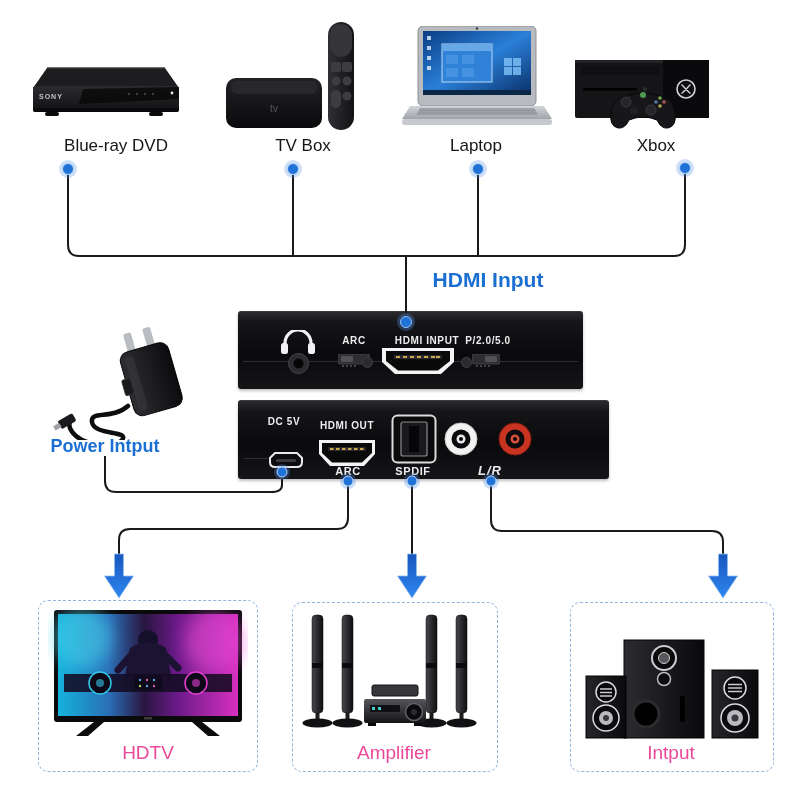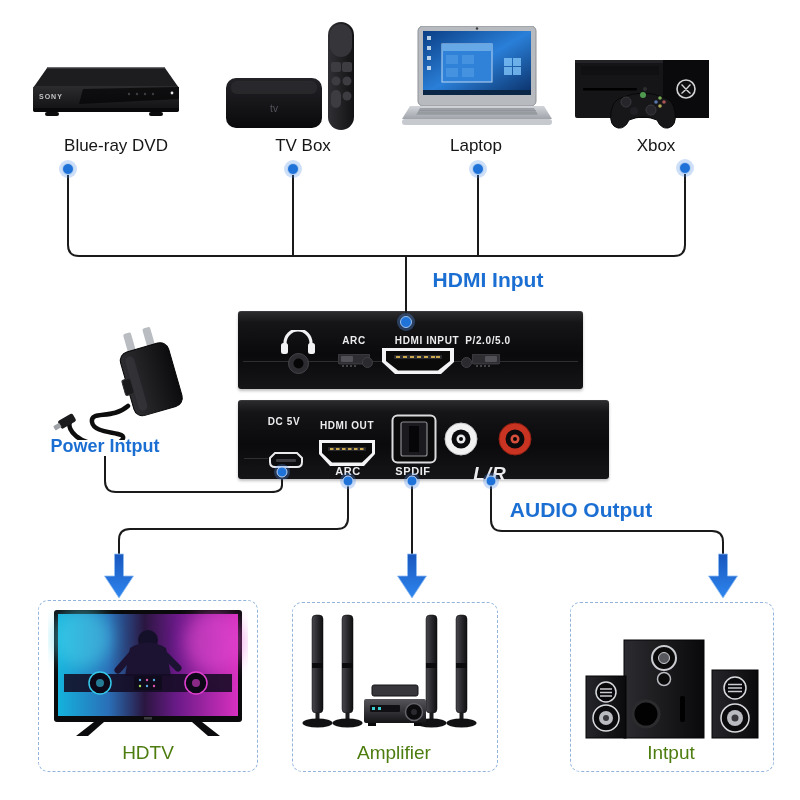--- a/index.html
+++ b/index.html
@@ -1,30 +1,30 @@
 <!DOCTYPE html>
 <html style="--accent-blue: #1c6fd2; --dot-blue: #1f72d8; --line-black: #1a1a1a; --dashed-border: #92b4dc; --rca-red: #c93322; --panel-black: #0e0e10;"><head>
 <meta charset="utf-8">
 <style>
   html,body{margin:0;padding:0;background:#fff;}
   .stage{position:relative;width:800px;height:800px;background:#fff;overflow:hidden;
          font-family:"Liberation Sans",sans-serif;}
   .abs{position:absolute;}
   .dev-label{position:absolute;transform:translateX(-50%);font-size:17px;color:#161616;
              white-space:nowrap;line-height:1;margin-left:8px;}
-  .out-label{position:absolute;transform:translateX(-50%);font-size:19px;color:#4d7c0f;
+  .out-label{position:absolute;transform:translateX(-50%);font-size:19px;color:#ec4899;
              white-space:nowrap;line-height:1;}
   .blue{position:absolute;transform:translateX(-50%);font-weight:bold;font-size:21px;
         color:var(--accent-blue,#1c6fd2);white-space:nowrap;line-height:1;z-index:7;}
   .blue.small{font-size:18px;}
   .panel{position:absolute;background:linear-gradient(180deg,#2b2b2e 0%,#151517 14%,#0a0a0c 55%,#151518 100%);
          border-radius:3px;border-top:1px solid #3a3a3e;box-shadow:0 2px 3px rgba(0,0,0,.25);z-index:2;padding-left:8px;}
   .plabel{position:absolute;color:#ececee;font-weight:bold;font-size:10px;letter-spacing:.6px;
           transform:translateX(-50%);white-space:nowrap;line-height:1;}
-  .plabel.big{font-size:19px;font-style:italic;letter-spacing:1px;}
+  .plabel.big{font-size:13px;font-style:italic;letter-spacing:1px;}
   .plabel.mid{font-size:11px;}
   .hline{position:absolute;height:1px;background:#4a4a4f;opacity:.55;}
   .dash{position:absolute;border:1.5px dashed var(--dashed-border,#92b4dc);border-radius:10px;z-index:1;}
   svg text{font-family:"Liberation Sans",sans-serif;}
   .overlay{position:absolute;left:0;top:0;z-index:5;pointer-events:none;}
   .devsvg{position:absolute;z-index:1;}
 </style>
 </head>
 <body>
 
@@ -309,21 +309,20 @@
         </g>
     </g>
     <g fill="url(#gArrow)" stroke="#8fbdf2" stroke-width="0.8">
       <polygon points="114.5,554 123.5,554 123.5,576 133.5,576 119,598 104.5,576 114.5,576"></polygon>
       <polygon points="407.5,554 416.5,554 416.5,576 426.5,576 412,598 397.5,576 407.5,576"></polygon>
       <polygon points="718.5,554 727.5,554 727.5,576 737.5,576 723,598 708.5,576 718.5,576"></polygon>
     </g>
   </svg>
 
   <div class="blue" style="left:488px;top:269px">HDMI Input</div>
-  <div class="blue" style="left:581px;top:499px">AUDIO Output</div>
 
   <div class="dash" style="left:38px;top:600px;width:218px;height:170px"></div>
   <div class="dash" style="left:292px;top:602px;width:204px;height:168px"></div>
   <div class="dash" style="left:570px;top:602px;width:202px;height:168px"></div>
 
   <svg class="devsvg" style="left:48px;top:610px" width="200" height="130" viewBox="0 0 200 130">
     <defs>
       <linearGradient id="gScrn" x1="0" y1="0" x2="1" y2="0">
         <stop offset="0" stop-color="#14b2dc"></stop>
           <stop offset="0.28" stop-color="#2a6fb8"></stop>

